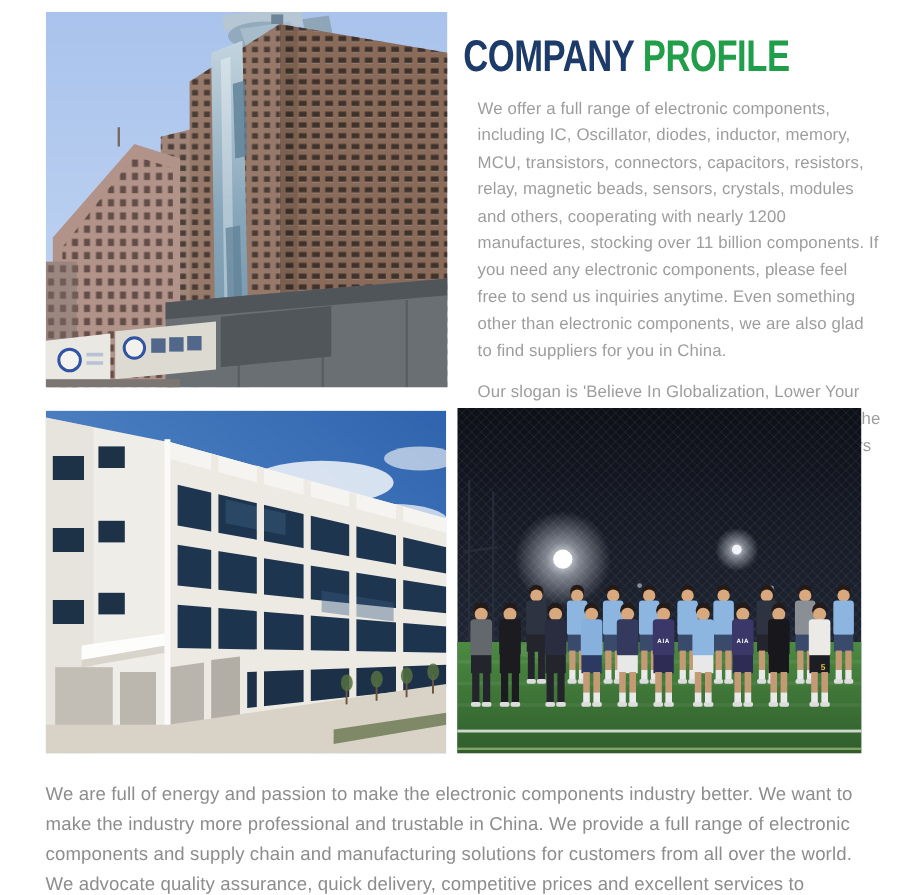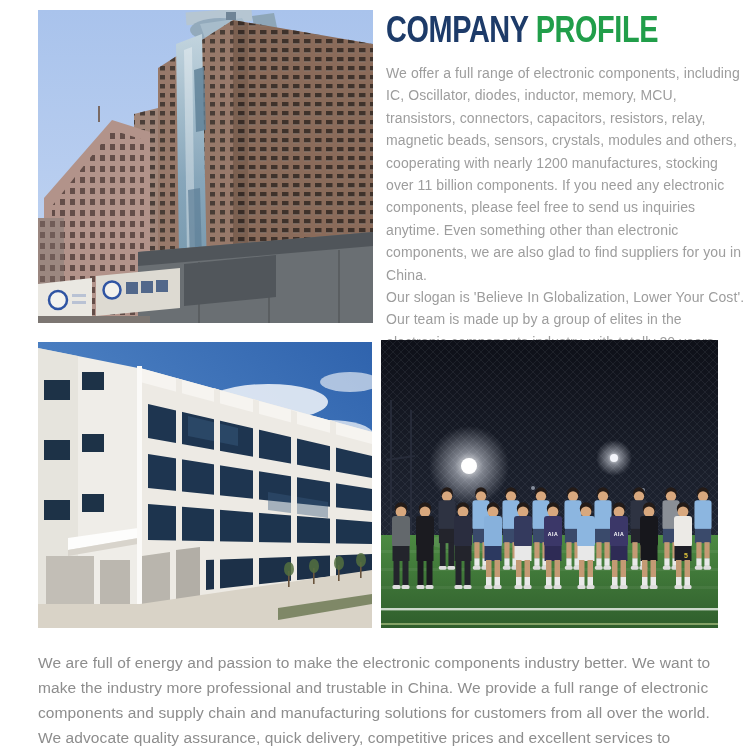--- a/index.html
+++ b/index.html
@@ -5,29 +5,29 @@
   html,body{margin:0;padding:0;}
   body{
     width:750px;height:746px;position:relative;background:#ffffff;
     font-family:"Liberation Sans", sans-serif;overflow:hidden;
   }
   .photo{position:absolute;overflow:hidden;}
   .photo svg{display:block;width:100%;height:100%;}
   #photo-hq{left:38px;top:10px;width:335px;height:313px;}
   #photo-office{left:38px;top:342px;width:334px;height:286px;}
   #photo-team{left:381px;top:340px;width:337px;height:288px;}
-  .profile-col{position:absolute;left:386px;top:11px;width:360px;}
+  .profile-col{position:absolute;left:386px;top:28px;width:360px;}
   .profile-title{
     font-weight:bold;font-size:37px;line-height:1.0;white-space:nowrap;
     transform:scaleX(0.78);transform-origin:left top;letter-spacing:-0.5px;
     margin:0 0 14px 0;
   }
   .profile-title .t2{margin-left:9px;}
   .about-text p{
-    margin:0;color:#9d9d9d;font-size:14px;line-height:22.4px;letter-spacing:0.1px;
+    margin:12px;color:#9d9d9d;font-size:14px;line-height:22.4px;letter-spacing:0.1px;
   }
   .footer-text{
     position:absolute;left:38px;top:650px;width:678px;
     color:#8d8d8d;font-size:15.5px;line-height:25px;letter-spacing:0.1px;
   }
 </style>
 </head>
 <body>
 
 <div class="photo" id="photo-hq">

